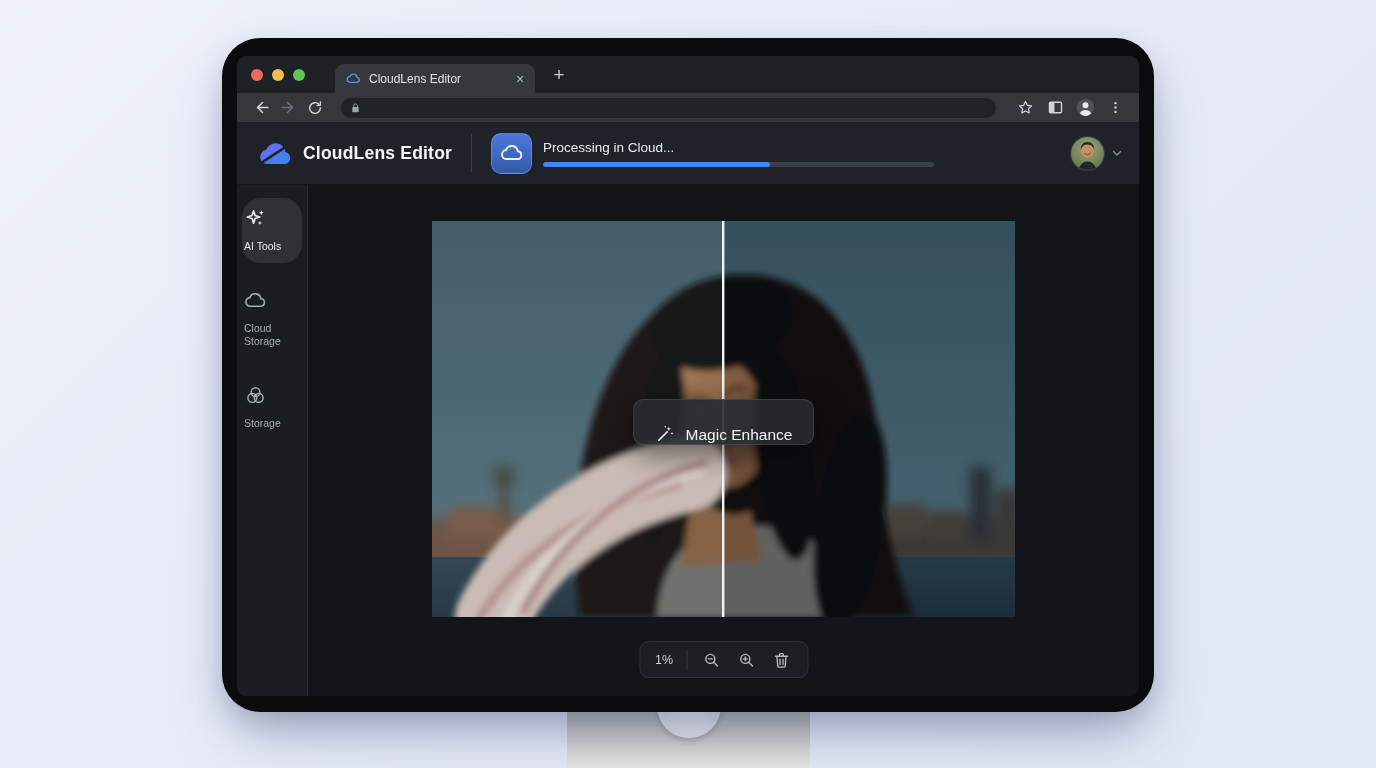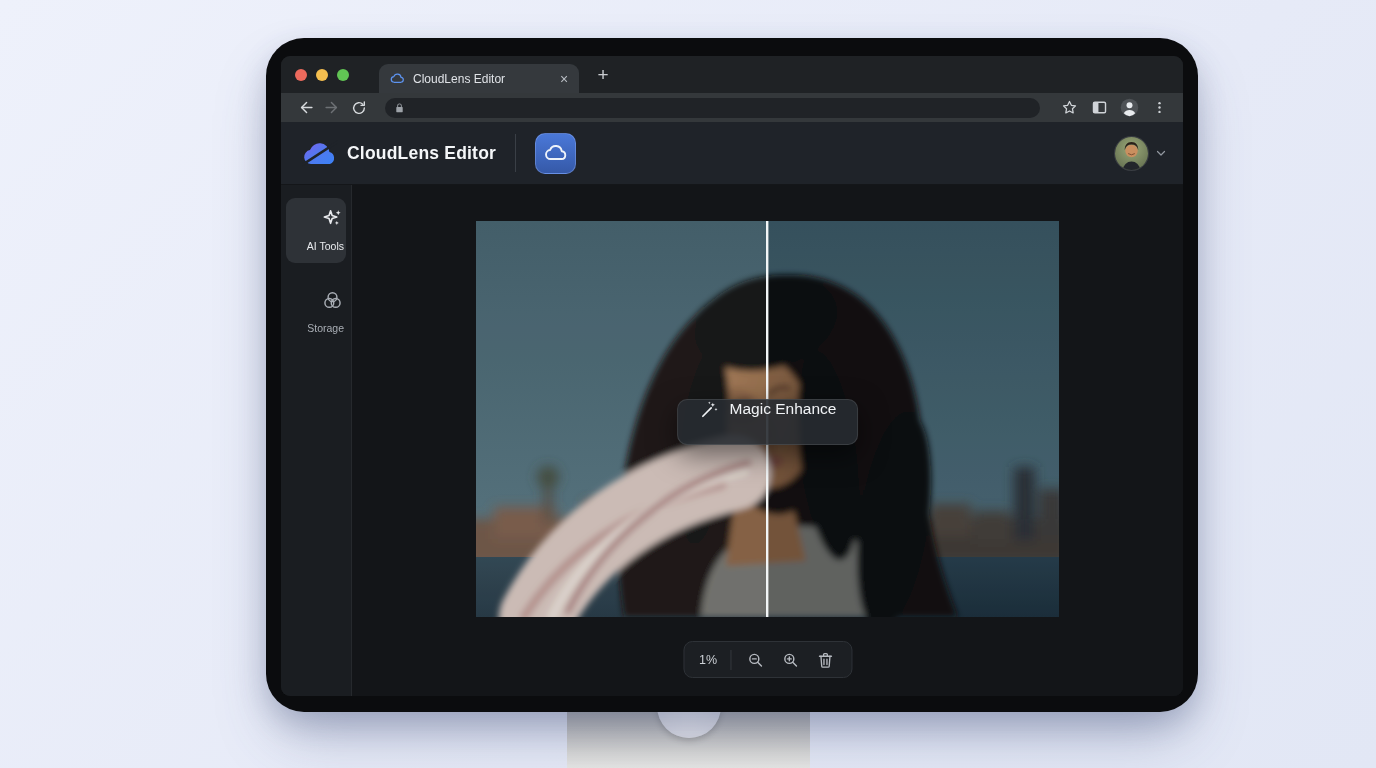--- a/index.html
+++ b/index.html
@@ -19,21 +19,20 @@
   .stand-notch{
     position:absolute;left:50%;top:-34px;transform:translateX(-50%);
     width:64px;height:64px;border-radius:50%;
     background:radial-gradient(circle at 50% 35%,#ffffff 0%,#ececf1 70%,#dcdce2 100%);
     box-shadow:0 3px 6px rgba(0,0,0,.18);
   }
   .monitor{
     position:absolute;left:222px;top:38px;width:932px;height:674px;
     background:#0b0c0e;border-radius:38px;
     box-shadow:0 30px 60px -12px rgba(66,78,120,.38),0 12px 28px rgba(66,78,120,.22);
-    margin-left:44px;
   }
   .screen{
     position:absolute;left:15px;top:18px;right:15px;bottom:16px;
     border-radius:9px;overflow:hidden;background:#17191c;
     display:flex;flex-direction:column;
   }
 
   
   .tabstrip{height:37px;background:#1f2225;display:flex;align-items:flex-end;padding-left:14px;flex:0 0 auto;}
   .lights{display:flex;gap:9px;align-self:center;margin-right:30px;}
@@ -64,34 +63,34 @@
   .process{margin-left:11px;display:flex;flex-direction:column;}
   .process-label{font-size:13.5px;color:#e9ecef;margin-bottom:7px;}
   .progress-track{width:391px;height:5px;border-radius:3px;background:#3b3f46;overflow:hidden;}
   .progress-fill{height:100%;border-radius:3px;width:0;}
   .avatar-wrap{margin-left:auto;display:flex;align-items:center;gap:7px;}
   .avatar{width:33px;height:33px;border-radius:50%;overflow:hidden;box-shadow:0 0 0 1px rgba(255,255,255,.12);}
 
   
   .workspace{flex:1;display:flex;min-height:0;}
   .side{width:71px;background:#1a1d21;border-right:1px solid #26292d;padding-top:13px;display:flex;flex-direction:column;align-items:center;gap:17px;box-sizing:border-box;flex:0 0 auto;}
-  .tool{width:56px;padding:9px 2px 10px;border-radius:9px;text-align:right;color:#a9aeb5;}
+  .tool{width:56px;padding:9px 2px 10px;border-radius:19px;text-align:left;color:#a9aeb5;}
   .tool.active{background:#2e3237;color:#e9ebee;}
   .tool-label{font-size:10.5px;margin-top:6px;line-height:1.25;}
   .canvas{flex:1;position:relative;background:#131518;}
 
   .photo{position:absolute;left:124px;top:36px;width:583px;height:396px;}
   .photo svg{display:block;}
 
   .enhance-btn{
     position:absolute;top:214px;left:50%;transform:translateX(-50%);
     height:44px;padding:0 21px;border-radius:10px;
     background:rgba(39,43,49,.90);border:1px solid rgba(255,255,255,.10);
     box-shadow:0 10px 28px rgba(0,0,0,.5);
-    display:flex;align-items:flex-start;gap:11px;color:#f1f3f6;font-size:15.5px;font-weight:500;
+    display:flex;align-items:flex-end;gap:11px;color:#f1f3f6;font-size:15.5px;font-weight:500;
     white-space:nowrap;
   }
   .zoombar{
     position:absolute;top:456px;left:50%;transform:translateX(-50%);
     height:37px;padding:0 15px;border-radius:9px;box-sizing:border-box;
     background:#1c1f23;border:1px solid #2e3237;
     display:flex;align-items:center;gap:13px;color:#ccd0d5;font-size:12.5px;
   }
   .zoombar .zdiv{width:1px;height:20px;background:#34383e;}
   .zbtn{width:22px;height:22px;display:flex;align-items:center;justify-content:center;color:#b6bac0;}
@@ -193,20 +192,26 @@
             <path d="M9 24a7 7 0 0 1-1-13.9A10 10 0 0 1 27.4 12 6.3 6.3 0 0 1 28 24z" fill="url(#logoGrad)"></path>
             <rect x="-4" y="12" width="44" height="2.6" fill="#1f2329" transform="rotate(-33 18 13.5)"></rect>
           </svg>
         </span>
         <span class="app-title">CloudLens Editor</span>
         <div class="vdivider"></div>
         <div class="cloud-btn">
           <svg width="24" height="24" viewBox="0 0 24 24" fill="none" stroke="currentColor" stroke-width="1.9" stroke-linecap="round" stroke-linejoin="round">
               <path d="M6.5 18a4.5 4.5 0 0 1-.4-8.98 6 6 0 0 1 11.6 1.2A3.9 3.9 0 0 1 17.6 18z"></path>
             </svg>
+        </div>
+        <div class="process">
+          <span class="process-label">Processing in Cloud...</span>
+          <div class="progress-track">
+            <div class="progress-fill" style="width: 58%; background: rgb(66, 133, 244);"></div>
+          </div>
         </div>
         <div class="avatar-wrap">
           <div class="avatar">
             <svg width="33" height="33" viewBox="0 0 33 33">
               <defs>
                 <radialGradient id="avBg" cx=".5" cy=".35" r=".9">
                   <stop offset="0" stop-color="#9aa878"></stop>
                     <stop offset="1" stop-color="#556045"></stop>
                 </radialGradient>
               </defs>
@@ -230,20 +235,28 @@
         <div class="side">
           <div class="tool active">
             <span style="display:inline-flex;">
               <svg width="23" height="23" viewBox="0 0 24 24" fill="none" stroke="currentColor" stroke-width="1.7" stroke-linejoin="round">
                   <path d="M10 4l1.6 4.9L16.5 10.5l-4.9 1.6L10 17l-1.6-4.9L3.5 10.5l4.9-1.6z"></path>
                   <path d="M18 3.5l.7 1.8 1.8.7-1.8.7-.7 1.8-.7-1.8-1.8-.7 1.8-.7z" fill="currentColor" stroke="none"></path>
                   <path d="M16.5 14.5l.6 1.5 1.5.6-1.5.6-.6 1.5-.6-1.5-1.5-.6 1.5-.6z" fill="currentColor" stroke="none"></path>
                 </svg>
             </span>
             <div class="tool-label">AI Tools</div>
+          </div>
+          <div class="tool">
+            <span style="display:inline-flex;">
+              <svg width="23" height="23" viewBox="0 0 24 24" fill="none" stroke="currentColor" stroke-width="1.7" stroke-linecap="round" stroke-linejoin="round">
+                  <path d="M6.5 18a4.5 4.5 0 0 1-.4-8.98 6 6 0 0 1 11.6 1.2A3.9 3.9 0 0 1 17.6 18z"></path>
+                </svg>
+            </span>
+            <div class="tool-label">Cloud Storage</div>
           </div>
           <div class="tool">
             <span style="display:inline-flex;">
               <svg width="23" height="23" viewBox="0 0 24 24" fill="none" stroke="currentColor" stroke-width="1.5">
                   <circle cx="12" cy="8.5" r="4.6"></circle>
                   <circle cx="8.7" cy="14.5" r="4.6"></circle>
                   <circle cx="15.3" cy="14.5" r="4.6"></circle>
                 </svg>
             </span>
             <div class="tool-label">Storage</div>

